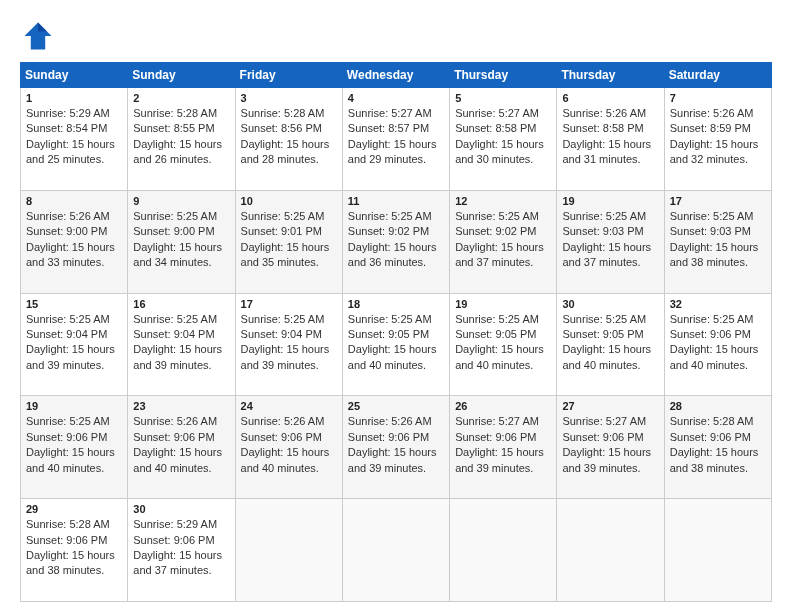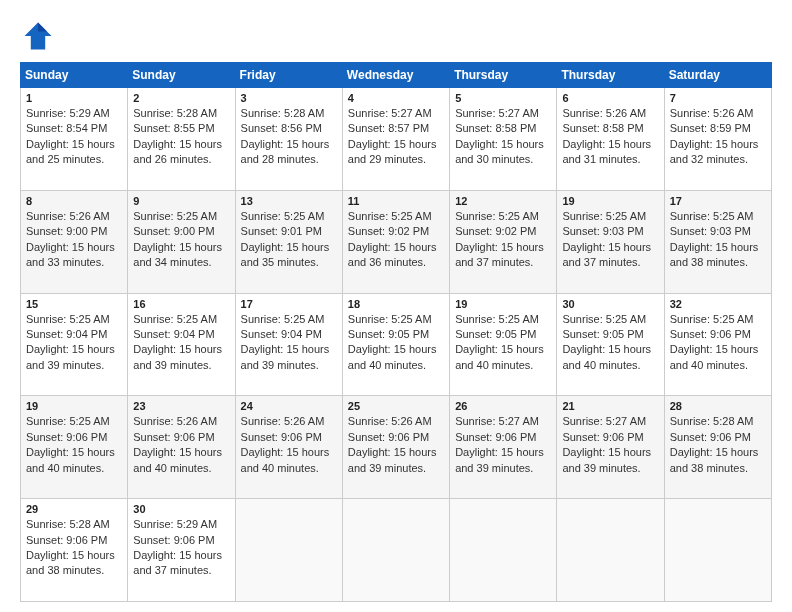--- a/index.html
+++ b/index.html
@@ -134,42 +134,42 @@
           <td><span class="day-num">2</span><span class="cell-text">Sunrise: 5:28 AM<br>Sunset: 8:55 PM<br>Daylight: 15 hours and 26 minutes.</span></td>
           <td><span class="day-num">3</span><span class="cell-text">Sunrise: 5:28 AM<br>Sunset: 8:56 PM<br>Daylight: 15 hours and 28 minutes.</span></td>
           <td><span class="day-num">4</span><span class="cell-text">Sunrise: 5:27 AM<br>Sunset: 8:57 PM<br>Daylight: 15 hours and 29 minutes.</span></td>
           <td><span class="day-num">5</span><span class="cell-text">Sunrise: 5:27 AM<br>Sunset: 8:58 PM<br>Daylight: 15 hours and 30 minutes.</span></td>
           <td><span class="day-num">6</span><span class="cell-text">Sunrise: 5:26 AM<br>Sunset: 8:58 PM<br>Daylight: 15 hours and 31 minutes.</span></td>
           <td><span class="day-num">7</span><span class="cell-text">Sunrise: 5:26 AM<br>Sunset: 8:59 PM<br>Daylight: 15 hours and 32 minutes.</span></td>
         </tr>
         <tr>
           <td><span class="day-num">8</span><span class="cell-text">Sunrise: 5:26 AM<br>Sunset: 9:00 PM<br>Daylight: 15 hours and 33 minutes.</span></td>
           <td><span class="day-num">9</span><span class="cell-text">Sunrise: 5:25 AM<br>Sunset: 9:00 PM<br>Daylight: 15 hours and 34 minutes.</span></td>
-          <td><span class="day-num">13</span><span class="cell-text">Sunrise: 5:25 AM<br>Sunset: 9:01 PM<br>Daylight: 15 hours and 35 minutes.</span></td>
+          <td><span class="day-num">10</span><span class="cell-text">Sunrise: 5:25 AM<br>Sunset: 9:01 PM<br>Daylight: 15 hours and 35 minutes.</span></td>
           <td><span class="day-num">11</span><span class="cell-text">Sunrise: 5:25 AM<br>Sunset: 9:02 PM<br>Daylight: 15 hours and 36 minutes.</span></td>
           <td><span class="day-num">12</span><span class="cell-text">Sunrise: 5:25 AM<br>Sunset: 9:02 PM<br>Daylight: 15 hours and 37 minutes.</span></td>
           <td><span class="day-num">19</span><span class="cell-text">Sunrise: 5:25 AM<br>Sunset: 9:03 PM<br>Daylight: 15 hours and 37 minutes.</span></td>
           <td><span class="day-num">17</span><span class="cell-text">Sunrise: 5:25 AM<br>Sunset: 9:03 PM<br>Daylight: 15 hours and 38 minutes.</span></td>
         </tr>
         <tr>
           <td><span class="day-num">15</span><span class="cell-text">Sunrise: 5:25 AM<br>Sunset: 9:04 PM<br>Daylight: 15 hours and 39 minutes.</span></td>
           <td><span class="day-num">16</span><span class="cell-text">Sunrise: 5:25 AM<br>Sunset: 9:04 PM<br>Daylight: 15 hours and 39 minutes.</span></td>
           <td><span class="day-num">17</span><span class="cell-text">Sunrise: 5:25 AM<br>Sunset: 9:04 PM<br>Daylight: 15 hours and 39 minutes.</span></td>
           <td><span class="day-num">18</span><span class="cell-text">Sunrise: 5:25 AM<br>Sunset: 9:05 PM<br>Daylight: 15 hours and 40 minutes.</span></td>
           <td><span class="day-num">19</span><span class="cell-text">Sunrise: 5:25 AM<br>Sunset: 9:05 PM<br>Daylight: 15 hours and 40 minutes.</span></td>
           <td><span class="day-num">30</span><span class="cell-text">Sunrise: 5:25 AM<br>Sunset: 9:05 PM<br>Daylight: 15 hours and 40 minutes.</span></td>
           <td><span class="day-num">32</span><span class="cell-text">Sunrise: 5:25 AM<br>Sunset: 9:06 PM<br>Daylight: 15 hours and 40 minutes.</span></td>
         </tr>
         <tr>
           <td><span class="day-num">19</span><span class="cell-text">Sunrise: 5:25 AM<br>Sunset: 9:06 PM<br>Daylight: 15 hours and 40 minutes.</span></td>
           <td><span class="day-num">23</span><span class="cell-text">Sunrise: 5:26 AM<br>Sunset: 9:06 PM<br>Daylight: 15 hours and 40 minutes.</span></td>
           <td><span class="day-num">24</span><span class="cell-text">Sunrise: 5:26 AM<br>Sunset: 9:06 PM<br>Daylight: 15 hours and 40 minutes.</span></td>
           <td><span class="day-num">25</span><span class="cell-text">Sunrise: 5:26 AM<br>Sunset: 9:06 PM<br>Daylight: 15 hours and 39 minutes.</span></td>
           <td><span class="day-num">26</span><span class="cell-text">Sunrise: 5:27 AM<br>Sunset: 9:06 PM<br>Daylight: 15 hours and 39 minutes.</span></td>
-          <td><span class="day-num">21</span><span class="cell-text">Sunrise: 5:27 AM<br>Sunset: 9:06 PM<br>Daylight: 15 hours and 39 minutes.</span></td>
+          <td><span class="day-num">27</span><span class="cell-text">Sunrise: 5:27 AM<br>Sunset: 9:06 PM<br>Daylight: 15 hours and 39 minutes.</span></td>
           <td><span class="day-num">28</span><span class="cell-text">Sunrise: 5:28 AM<br>Sunset: 9:06 PM<br>Daylight: 15 hours and 38 minutes.</span></td>
         </tr>
         <tr>
           <td><span class="day-num">29</span><span class="cell-text">Sunrise: 5:28 AM<br>Sunset: 9:06 PM<br>Daylight: 15 hours and 38 minutes.</span></td>
           <td><span class="day-num">30</span><span class="cell-text">Sunrise: 5:29 AM<br>Sunset: 9:06 PM<br>Daylight: 15 hours and 37 minutes.</span></td>
           <td class="empty-cell"></td>
           <td class="empty-cell"></td>
           <td class="empty-cell"></td>
           <td class="empty-cell"></td>
           <td class="empty-cell"></td>

